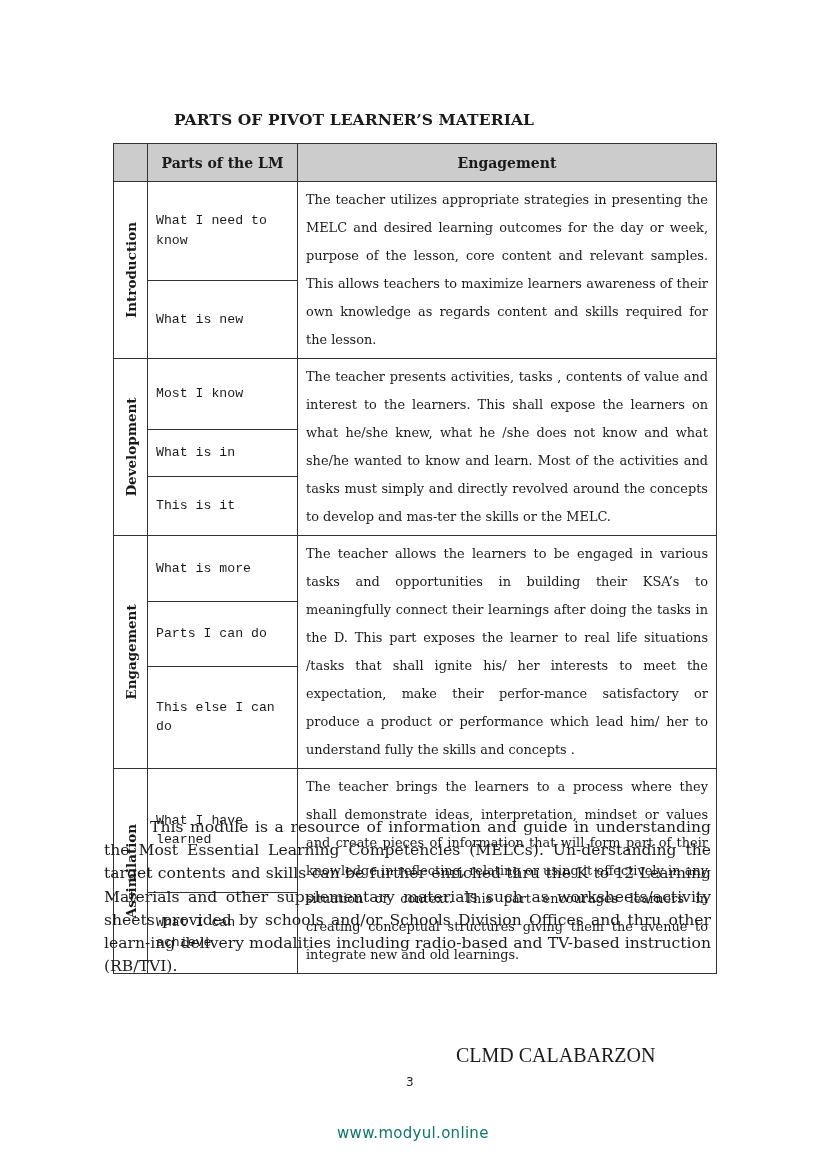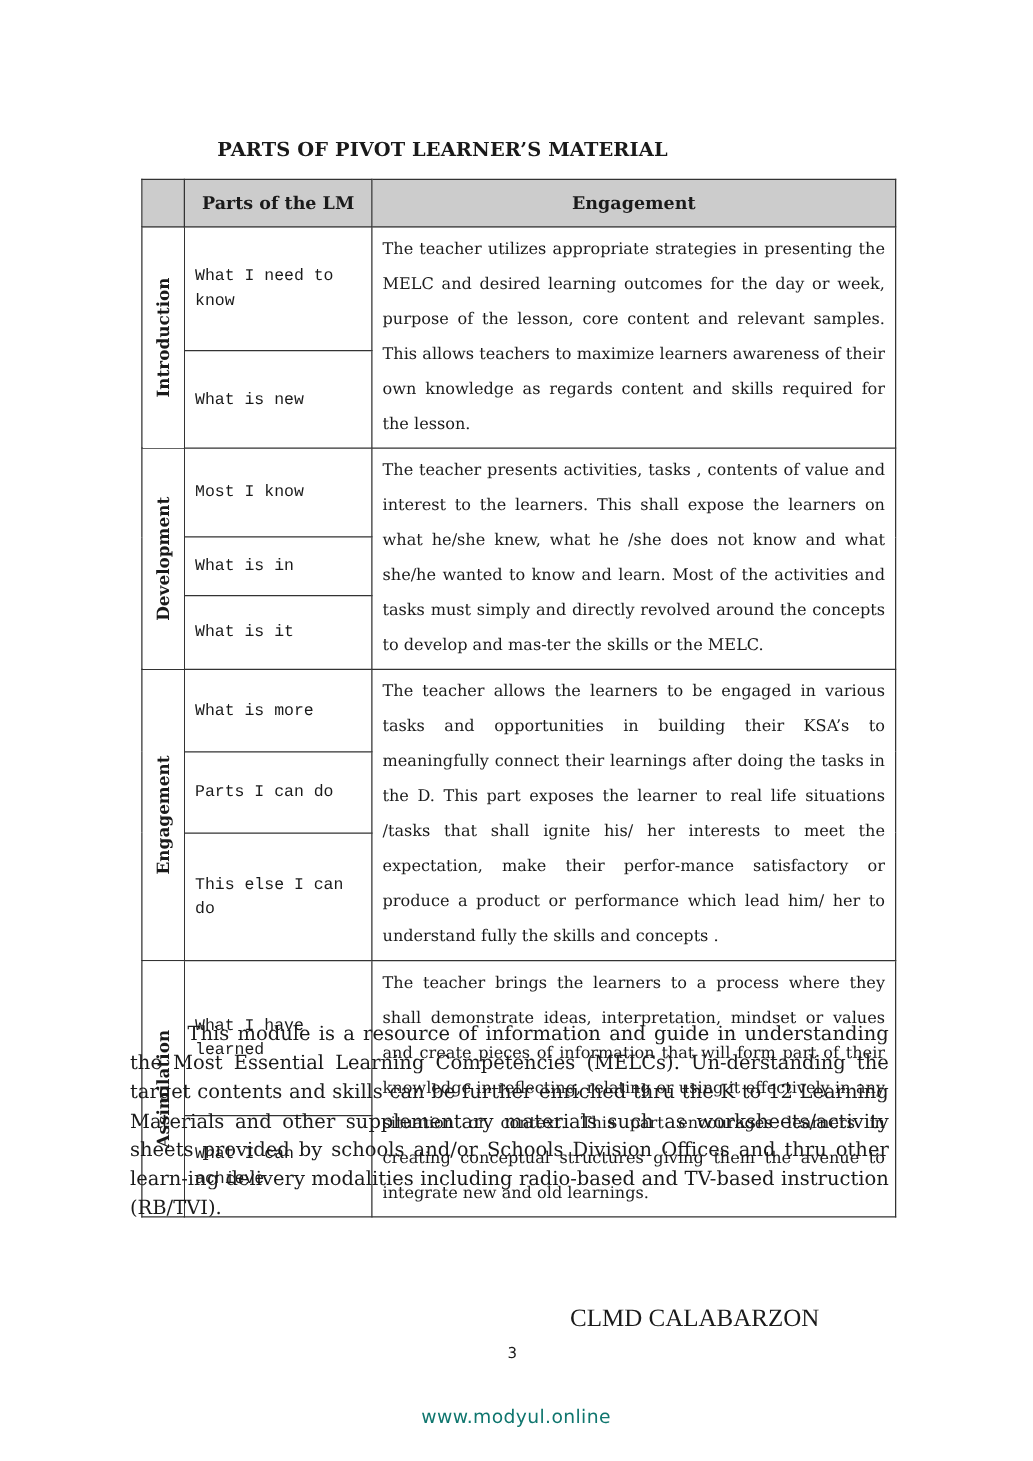--- a/index.html
+++ b/index.html
@@ -93,21 +93,21 @@
     <td class="stage" rowspan="3">
       <span class="stage-label">Development</span>
     </td>
     <td class="part">Most I know</td>
     <td class="desc" rowspan="3">The teacher presents activities, tasks , contents of value and interest to the learners. This shall expose the learners on what he/she knew, what he /she does not know and what she/he wanted to know and learn. Most of the activities and tasks must simply and directly revolved around the concepts to develop and mas-ter the skills or the MELC.</td>
   </tr>
   <tr style="height:35px;">
     <td class="part">What is in</td>
   </tr>
   <tr style="height:45px;">
-    <td class="part">What is it</td>
+    <td class="part">This is it</td>
   </tr>
 
   <tr style="height:56px;">
     <td class="stage" rowspan="3">
       <span class="stage-label">Engagement</span>
     </td>
     <td class="part">What is more</td>
     <td class="desc" rowspan="3">The teacher allows the learners to be engaged in various tasks and opportunities in building their KSA’s to meaningfully connect their learnings after doing the tasks in the D. This part exposes the learner to real life situations /tasks that shall ignite his/ her interests to meet the expectation, make their perfor-mance satisfactory or produce a product or performance which lead him/ her to understand fully the skills and concepts .</td>
   </tr>
   <tr style="height:55px;">

